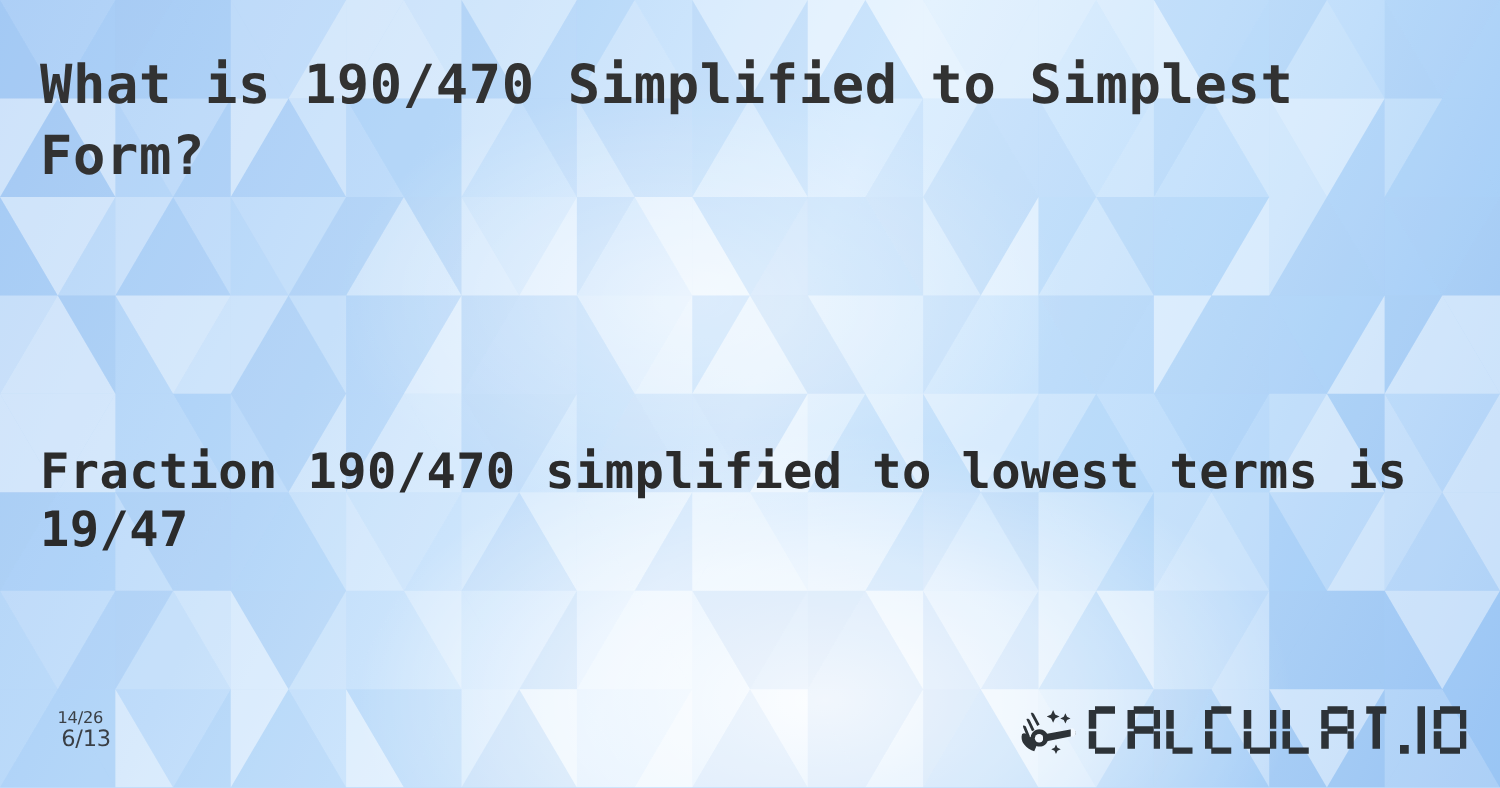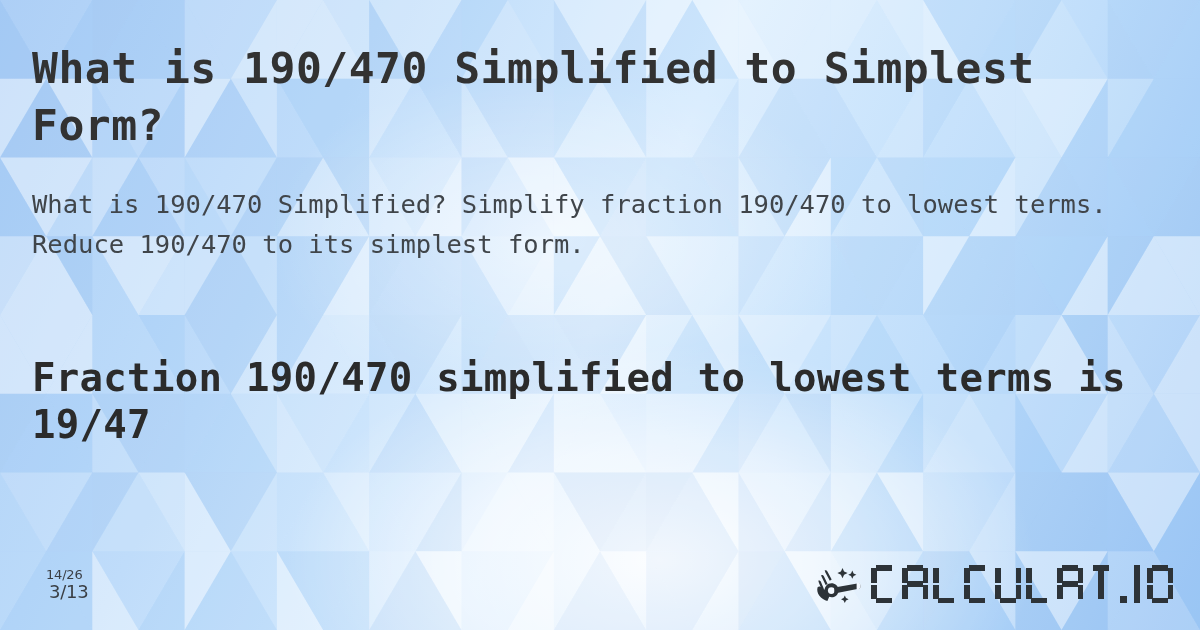--- a/index.html
+++ b/index.html
@@ -504,31 +504,30 @@
           <polygon points="1200.0,551.3 1153.8,551.3 1200.0,630.0" fill="rgba(140,190,240,0.16)"></polygon>
           <polygon points="1107.7,551.3 1153.8,551.3 1107.7,630.0" fill="rgba(255,255,255,0.16)"></polygon>
         </g>
     </svg>
   </div>
 
   <div id="content">
 
     <h1 id="page-title">What is 190/470 Simplified to Simplest Form?</h1>
 
-    <p id="page-subtitle">What is 190/470 Simplified? Simplify fraction 190/470 to lowest terms. Reduce 190/470 to its simplest form.</p>
 
     <p id="result-text">Fraction 190/470 simplified to lowest terms is 19/47</p>
 
     <div id="footer">
 
       <div id="footer-left">
 
         <div id="fraction-badge">
           <span class="frac-top">14/26</span>
-          <span class="frac-bottom">3/13</span>
+          <span class="frac-bottom">6/13</span>
         </div>
 
       </div>
 
       <div id="footer-logo">
 
         <svg width="52" height="44" viewBox="0 0 52 44" xmlns="http://www.w3.org/2000/svg">
           <g fill="#2d3338">
             <path d="M9.5 8.5c1.1-.6 2.3-.1 2.9 1l4.3 8.1-1.9 1.2-4.4-8.3c-.6-1-.1-1.7 -.9-2z"></path>
             <path d="M6.2 13.2c1.1-.5 2.3.1 2.8 1.2l3.6 7.6-2 1-3.6-7.6c-.5-1.1 -.9-1.8 -.8-2.2z"></path>

